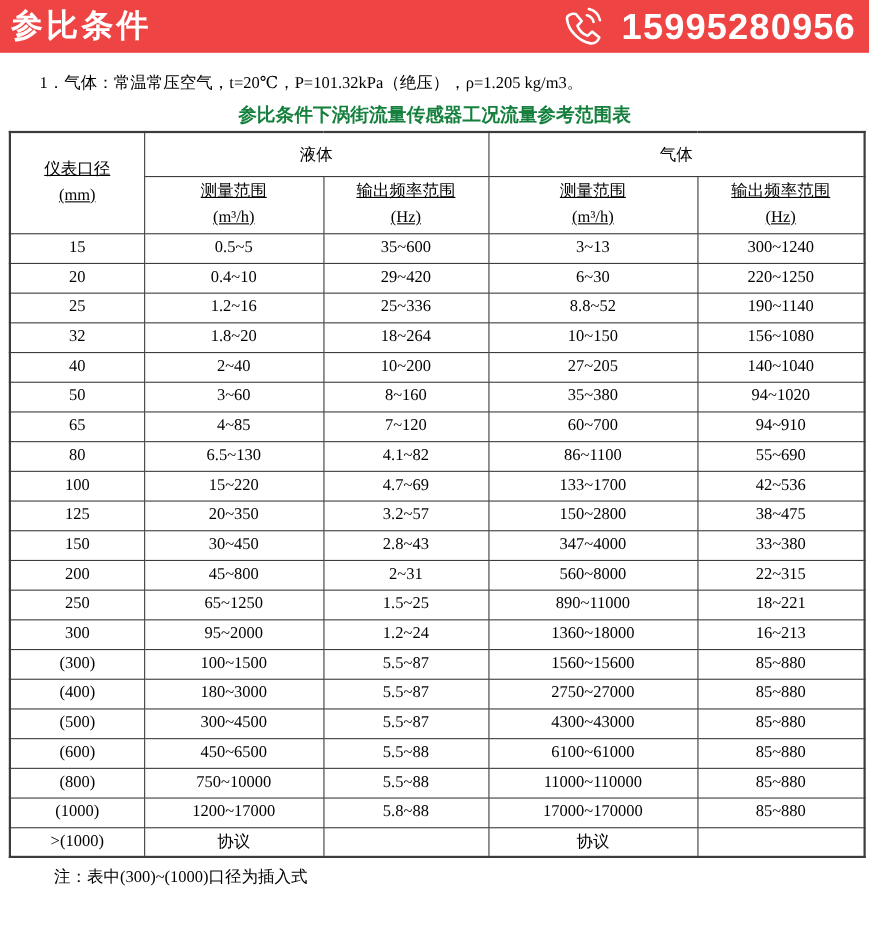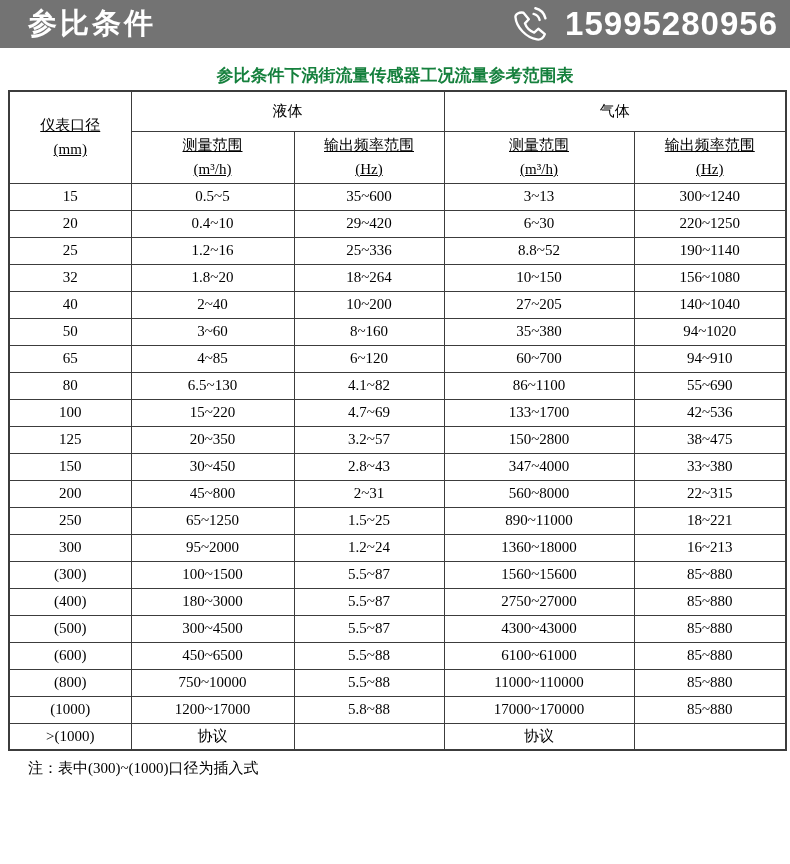--- a/index.html
+++ b/index.html
@@ -7,25 +7,25 @@
     width:790px;height:864px;
     background:#ffffff;
     font-family:"Liberation Serif","DejaVu Serif",serif;
     color:#000;
     position:relative;
     overflow:hidden;
   }
   
   .topbar{
     height:48px;
-    background:#737373;
+    background:#ef4444;
     display:flex;
     align-items:center;
     justify-content:space-between;
-    padding:0 12px 0 28px;
+    padding:0 12px 0 10px;
     box-sizing:border-box;
   }
   .topbar-title{
     color:#ffffff;
     font-size:29px;
     font-weight:bold;
     font-family:"Liberation Sans","DejaVu Sans",sans-serif;
     letter-spacing:3px;
   }
   .phone-wrap{
@@ -76,40 +76,41 @@
   .col-lm{width:163px;}
   .col-lf{width:150px;}
   .col-gm{width:190px;}
   .col-gf{width:152px;}
   tr.hdr1{height:40px;}
   tr.hdr2{height:52px;margin-top:27px;}
   tr.data-row{height:27px;}
   .two-line span{display:block;line-height:24px;text-decoration:underline;}
   
   .note{
-    margin:8px 0 0 28px;
+    margin:8px 0 0 49px;
     font-size:15px;
   }
 </style>
 </head>
 <body>
 
 <div class="topbar">
   <div class="topbar-title">参比条件</div>
   <div class="phone-wrap">
     <svg class="phone-icon" viewBox="0 0 64 64" fill="none" stroke="#ffffff" stroke-width="4" stroke-linecap="round" stroke-linejoin="round">
       <path d="M21 13 l9 11 -6.5 7 c2.5 7 8.5 13 15.5 15.5 l7 -6.5 11 9 c-2.5 6.5 -8 10 -13.5 9 C26 55 9 38 7.5 20.5 6.8 15.5 14 11.5 21 13 z"></path>
       <path d="M38 15 c5 1.2 9 5.2 10.2 10.2"></path>
       <path d="M41 5.5 c8.5 2 15 8.5 17 17"></path>
     </svg>
     <div class="phone-number">15995280956</div>
   </div>
 </div>
 
 <div class="intro">
+  <div>1．气体：常温常压空气，t=20℃，P=101.32kPa（绝压），ρ=1.205 kg/m3。</div>
 </div>
 
 <div class="table-title">参比条件下涡街流量传感器工况流量参考范围表</div>
 
 <table class="spec">
   <colgroup>
     <col class="col-d">
       <col class="col-lm">
       <col class="col-lf">
       <col class="col-gm">
@@ -181,21 +182,21 @@
       <tr class="data-row">
         <td>50</td>
         <td>3~60</td>
         <td>8~160</td>
         <td>35~380</td>
         <td>94~1020</td>
       </tr>
       <tr class="data-row">
         <td>65</td>
         <td>4~85</td>
-        <td>6~120</td>
+        <td>7~120</td>
         <td>60~700</td>
         <td>94~910</td>
       </tr>
       <tr class="data-row">
         <td>80</td>
         <td>6.5~130</td>
         <td>4.1~82</td>
         <td>86~1100</td>
         <td>55~690</td>
       </tr>

